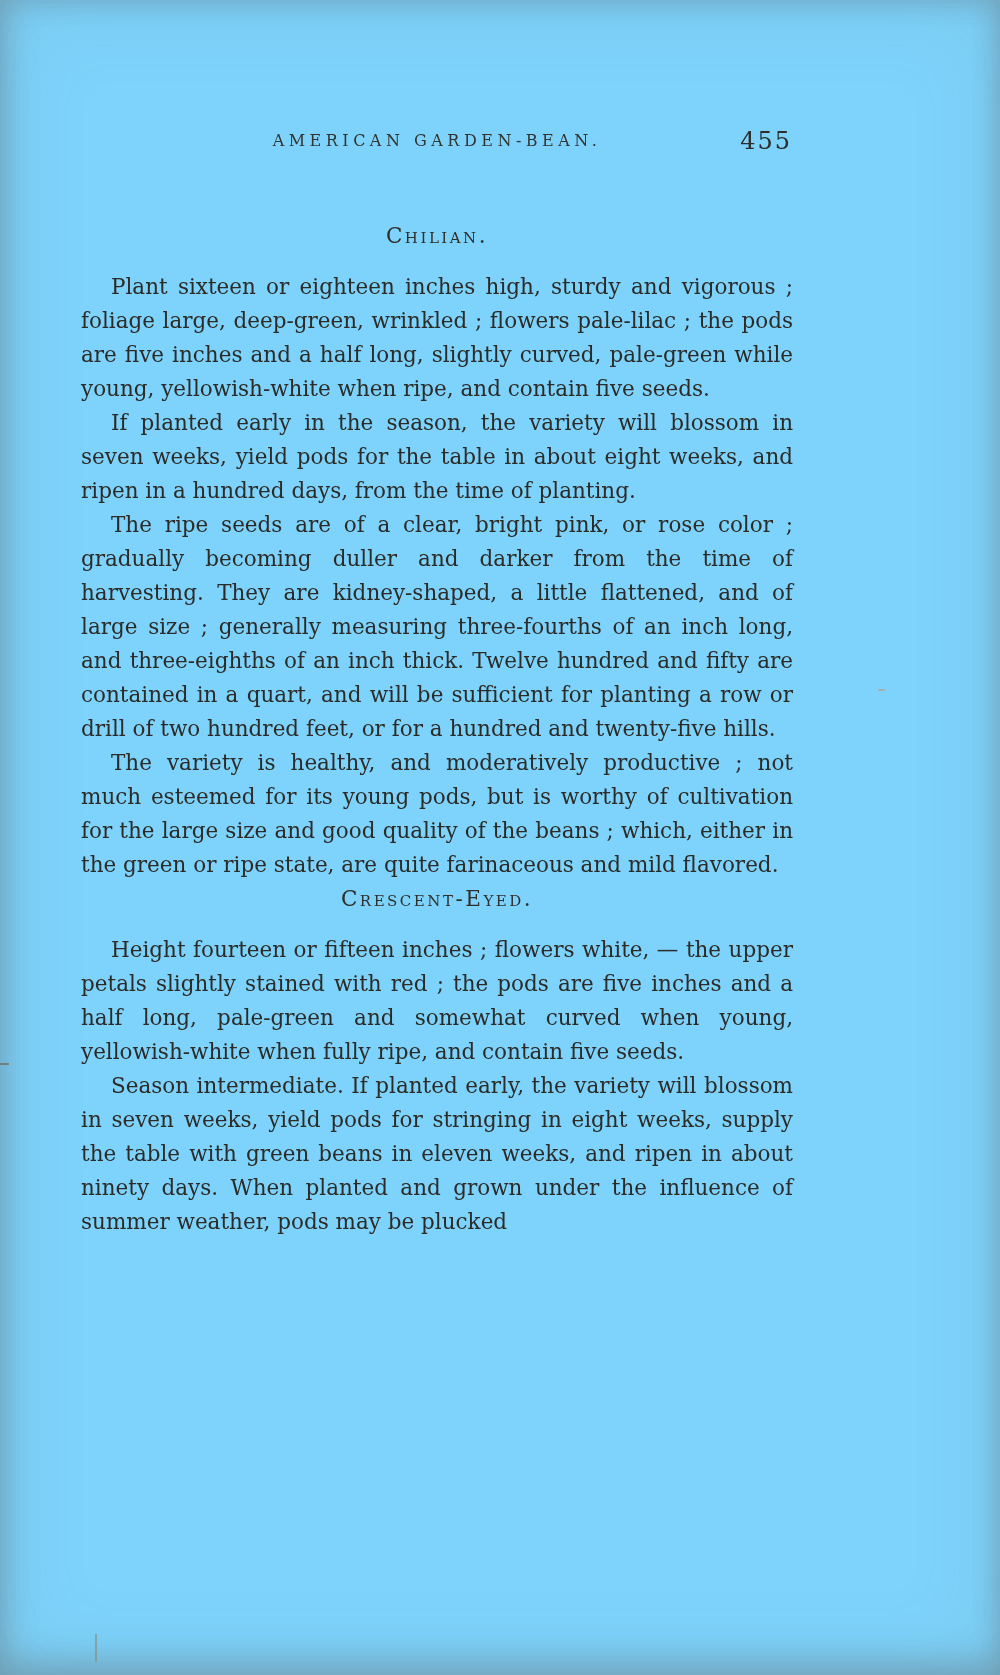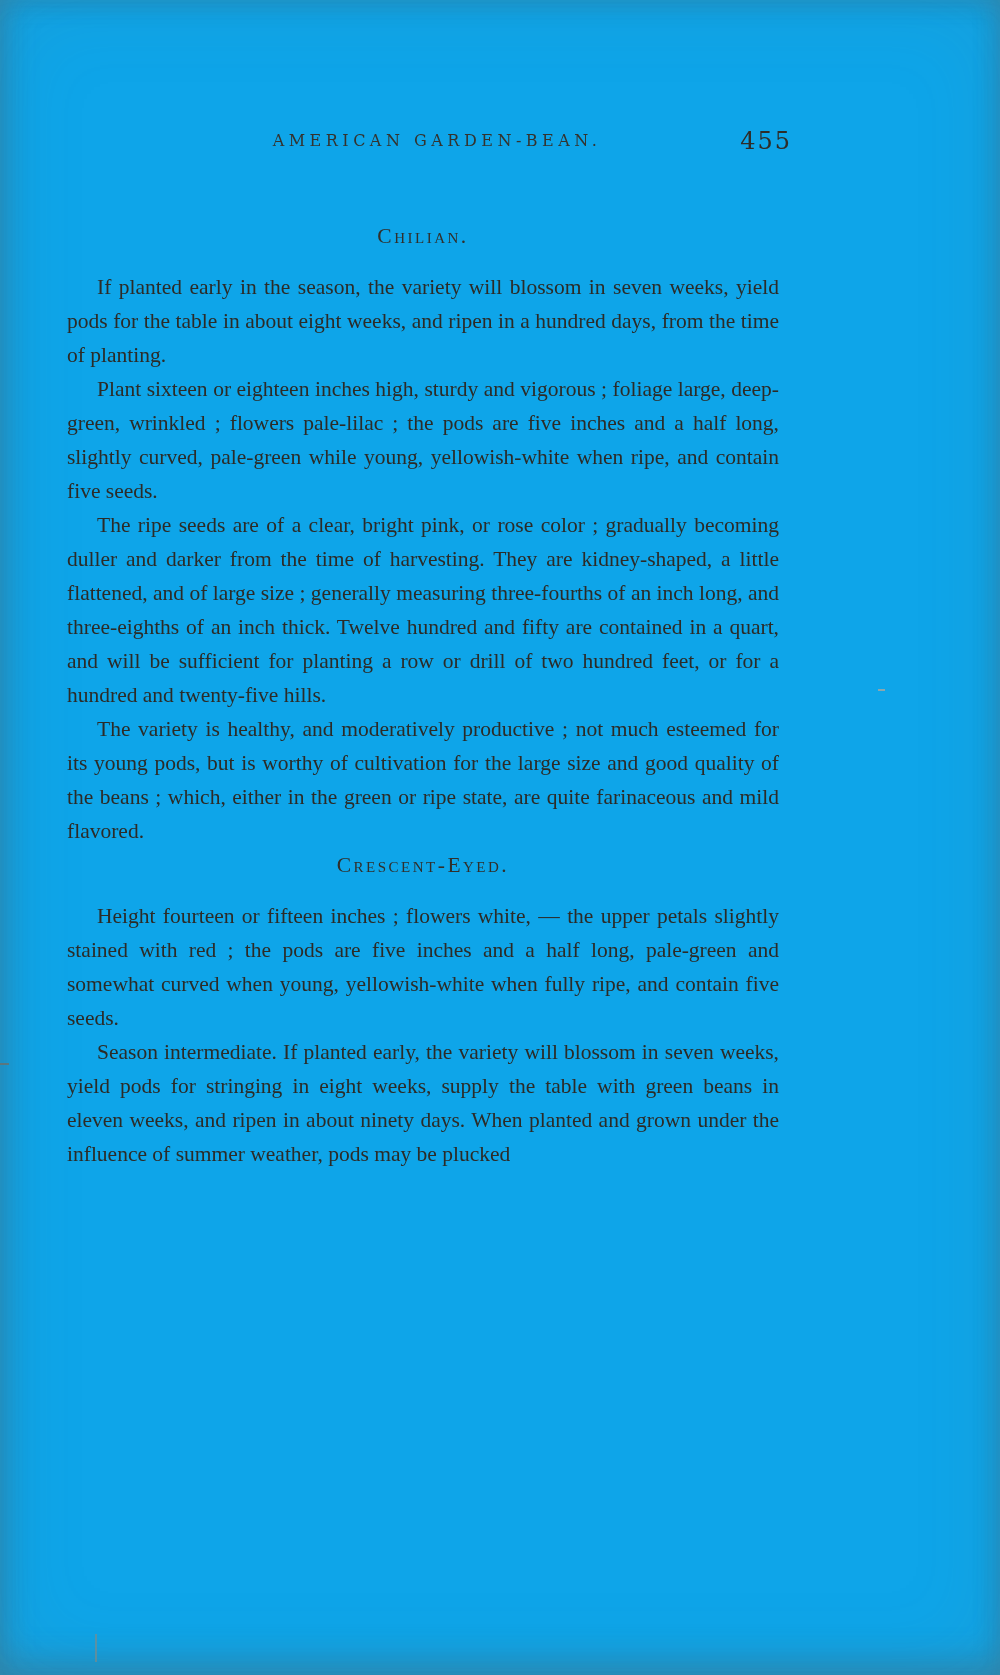--- a/index.html
+++ b/index.html
@@ -10,21 +10,21 @@
     width: 1000px;
     height: 1675px;
     background: #d9d8d3;
     overflow: hidden;
     font-family: "DejaVu Serif", "Liberation Serif", serif;
   }
   .scan {
     position: relative;
     width: 1000px;
     height: 1675px;
-    background: #0ea5e9;
+    background: #7dd3fc;
     color: #2c2b27;
     box-shadow:
       inset 0 0 90px rgba(110,106,96,0.13),
       inset 0 -20px 28px rgba(95,92,85,0.22),
       inset 16px 0 28px rgba(95,92,85,0.10),
       inset -10px 0 22px rgba(95,92,85,0.07),
       inset 0 12px 20px rgba(95,92,85,0.08);
   }
   .running-head {
     position: absolute;
@@ -42,28 +42,27 @@
   .page-num {
     position: absolute;
     right: 0;
     top: -4px;
     font-size: 24px;
     letter-spacing: 2px;
     color: #2e2d29;
   }
   .text-block {
     position: absolute;
-    left: 67px;
+    left: 81px;
     top: 219px;
     width: 712px;
     font-size: 21.5px;
     line-height: 34px;
     text-align: justify;
     hyphens: none;
-    font-family: Liberation Serif, serif;
   }
   .section-heading {
     font-weight: normal;
     font-variant: small-caps;
     font-size: 21.5px;
     letter-spacing: 2.5px;
     text-align: center;
     text-indent: 0;
     margin: 0 0 17px 0;
     color: #312f2b;
@@ -104,23 +103,23 @@
 
   <header class="running-head">
     <span class="head-title">AMERICAN GARDEN-BEAN.</span>
     <span class="page-num">455</span>
   </header>
 
   <main class="text-block">
 
     <h2 class="section-heading">Chilian.</h2>
 
+    <p>Plant sixteen or eighteen inches high, sturdy and vigorous ; foliage large, deep-green, wrinkled ; flowers pale-lilac ; the pods are five inches and a half long, slightly curved, pale-green while young, yellowish-white when ripe, and contain five seeds.</p>
+
     <p>If planted early in the season, the variety will blossom in seven weeks, yield pods for the table in about eight weeks, and ripen in a hundred days, from the time of planting.</p>
-
-    <p>Plant sixteen or eighteen inches high, sturdy and vigorous ; foliage large, deep-green, wrinkled ; flowers pale-lilac ; the pods are five inches and a half long, slightly curved, pale-green while young, yellowish-white when ripe, and contain five seeds.</p>
 
     <p>The ripe seeds are of a clear, bright pink, or rose color ; gradually becoming duller and darker from the time of harvesting. They are kidney-shaped, a little flattened, and of large size ; generally measuring three-fourths of an inch long, and three-eighths of an inch thick. Twelve hundred and fifty are contained in a quart, and will be sufficient for planting a row or drill of two hundred feet, or for a hundred and twenty-five hills.</p>
 
     <p>The variety is healthy, and moderatively productive ; not much esteemed for its young pods, but is worthy of cultivation for the large size and good quality of the beans ; which, either in the green or ripe state, are quite farinaceous and mild flavored.</p>
 
     <h2 class="section-heading later">Crescent-Eyed.</h2>
 
     <p>Height fourteen or fifteen inches ; flowers white, — the upper petals slightly stained with red ; the pods are five inches and a half long, pale-green and somewhat curved when young, yellowish-white when fully ripe, and contain five seeds.</p>
 
     <p>Season intermediate. If planted early, the variety will blossom in seven weeks, yield pods for stringing in eight weeks, supply the table with green beans in eleven weeks, and ripen in about ninety days. When planted and grown under the influence of summer weather, pods may be plucked</p>

